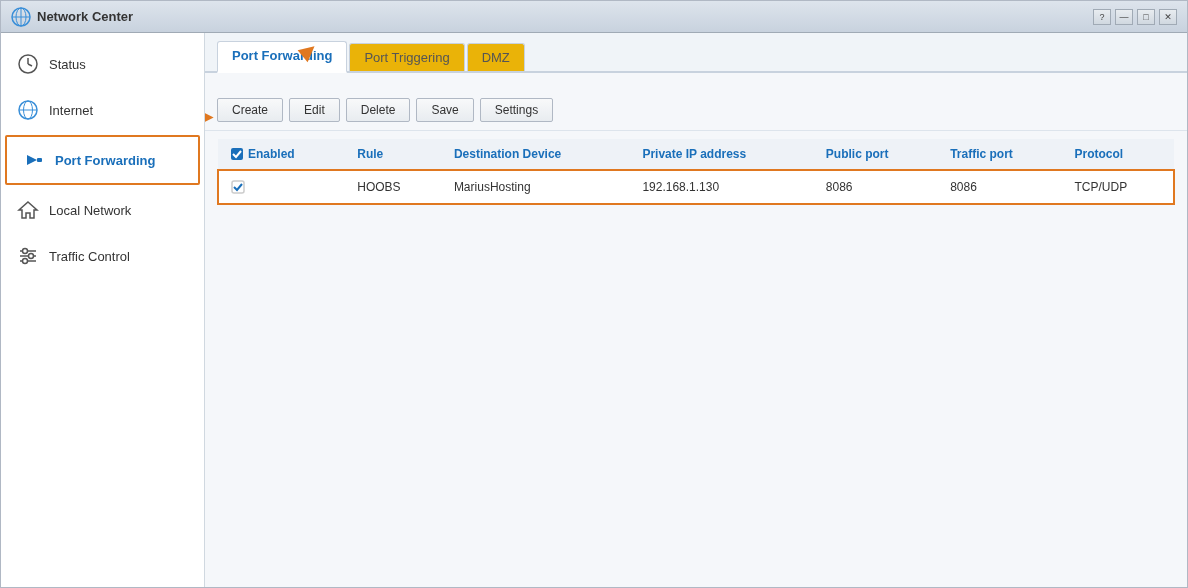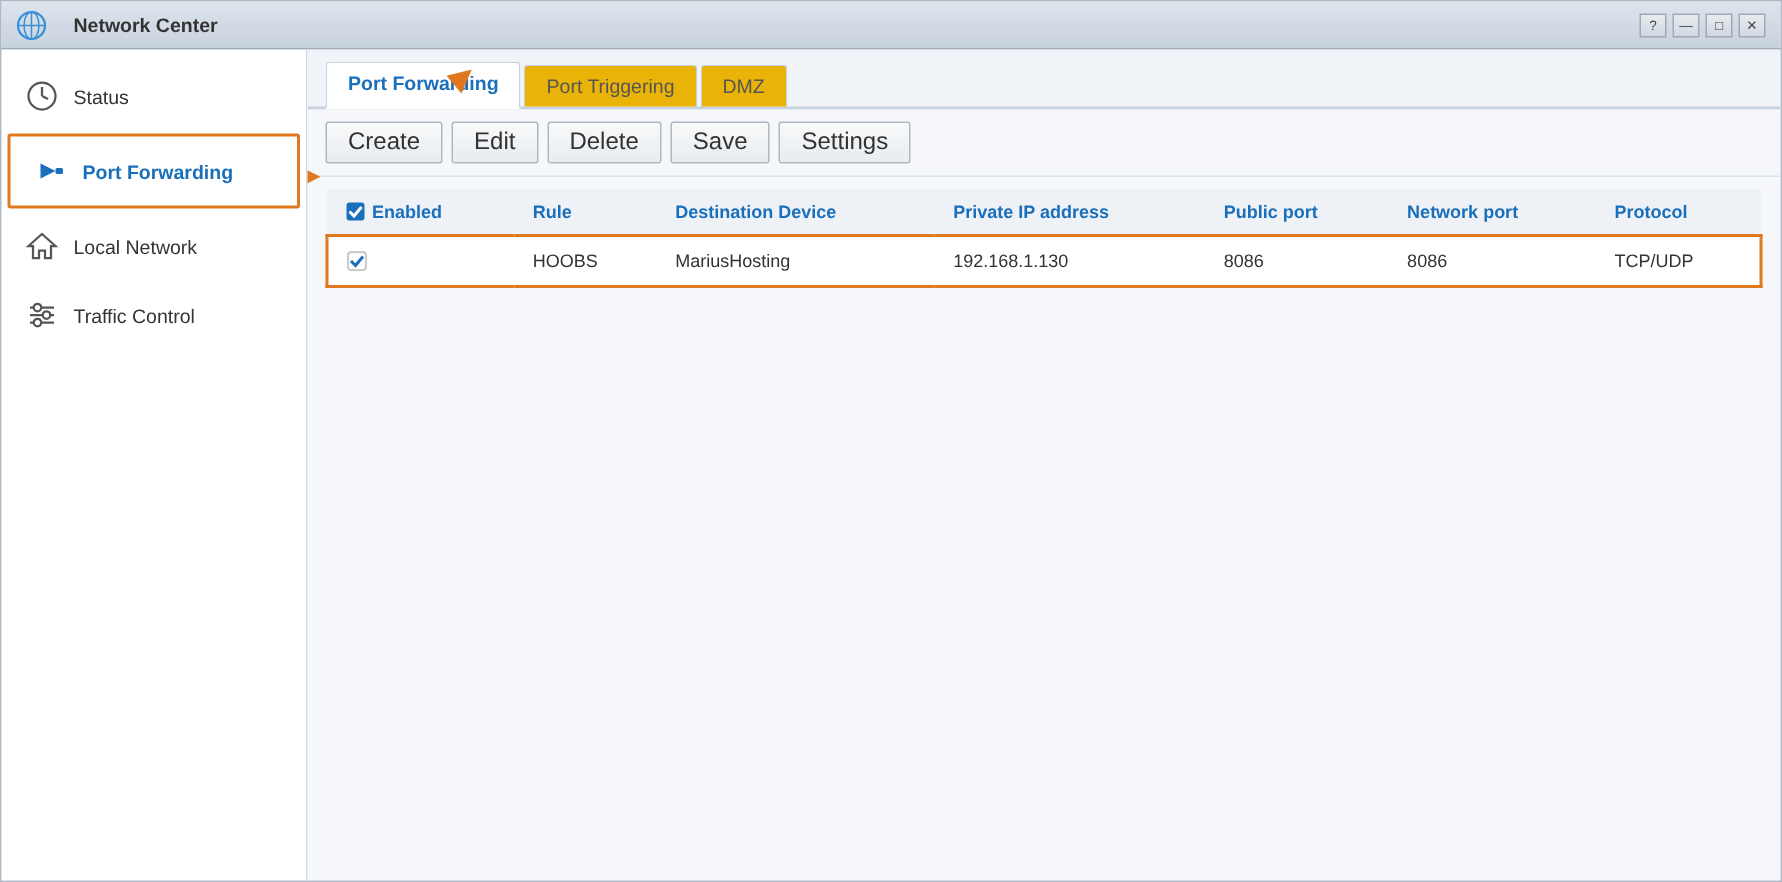--- a/index.html
+++ b/index.html
@@ -22,21 +22,21 @@
       align-items: center;
       justify-content: space-between;
       padding: 0 10px;
       border-bottom: 1px solid #a0aab5;
       flex-shrink: 0;
     }
 
     .title-bar-left {
       display: flex;
       align-items: center;
-      gap: 18px;
+      gap: 6px;
     }
 
     .app-icon {
       width: 20px;
       height: 20px;
     }
 
     .title-text {
       font-size: 13px;
       font-weight: 600;
@@ -153,26 +153,27 @@
       align-items: center;
       gap: 6px;
       padding: 8px 12px;
       background: #f5f7fa;
       border-bottom: 1px solid #dde4ec;
       flex-shrink: 0;
     }
 
     .toolbar-btn {
       padding: 4px 14px;
-      font-size: 16px;
+      font-size: 12px;
       background: linear-gradient(to bottom, #f8f9fa, #e8ecf0);
       border: 1px solid #b0b8c4;
       cursor: pointer;
       color: #333;
       border-radius: 2px;
+      margin-top: 17px;
     }
 
     
     .table-area {
       flex: 1;
       overflow: auto;
       padding: 8px 12px;
     }
 
     .data-table {
@@ -245,20 +246,30 @@
         <span class="icon">
           <svg width="22" height="22" viewBox="0 0 22 22">
             <circle cx="11" cy="11" r="9" fill="none" stroke="#555" stroke-width="1.5"></circle>
             <line x1="11" y1="5" x2="11" y2="11" stroke="#555" stroke-width="1.5"></line>
             <line x1="11" y1="11" x2="15" y2="13" stroke="#555" stroke-width="1.5"></line>
           </svg>
         </span>
         <span>Status</span>
       </div>
 
+      <div class="sidebar-item">
+        <span class="icon">
+          <svg width="22" height="22" viewBox="0 0 22 22">
+            <circle cx="11" cy="11" r="9" fill="none" stroke="#3a8fd8" stroke-width="1.5"></circle>
+            <ellipse cx="11" cy="11" rx="4.5" ry="9" fill="none" stroke="#3a8fd8" stroke-width="1"></ellipse>
+            <line x1="2" y1="11" x2="20" y2="11" stroke="#3a8fd8" stroke-width="1"></line>
+          </svg>
+        </span>
+        <span>Internet</span>
+      </div>
 
       <div class="sidebar-item active">
         <span class="icon">
           <svg width="22" height="22" viewBox="0 0 22 22">
             <polygon points="4,6 14,11 4,16" fill="#1a6fba"></polygon>
             <rect x="14" y="9" width="5" height="4" rx="1" fill="#1a6fba"></rect>
           </svg>
         </span>
         <span>Port Forwarding</span>
       </div>
@@ -318,21 +329,21 @@
                     <rect x="1" y="1" width="12" height="12" rx="2" fill="#1a6fba"></rect>
                     <polyline points="3,7 6,10 11,4" fill="none" stroke="white" stroke-width="2"></polyline>
                   </svg>
                   <span>Enabled</span>
                 </div>
               </th>
               <th>Rule</th>
               <th>Destination Device</th>
               <th>Private IP address</th>
               <th>Public port</th>
-              <th>Network port</th>
+              <th>Traffic port</th>
               <th>Protocol</th>
             </tr>
           </thead>
           <tbody>
             <tr style="background:#fff; border:2px solid #e07820;">
               <td>
                 <div class="checkbox-cell">
                   <svg width="14" height="14" viewBox="0 0 14 14">
                     <rect x="1" y="1" width="12" height="12" rx="2" fill="none" stroke="#ccc" stroke-width="1.5"></rect>
                     <polyline points="3,7 6,10 11,4" fill="none" stroke="#1a6fba" stroke-width="2"></polyline>

